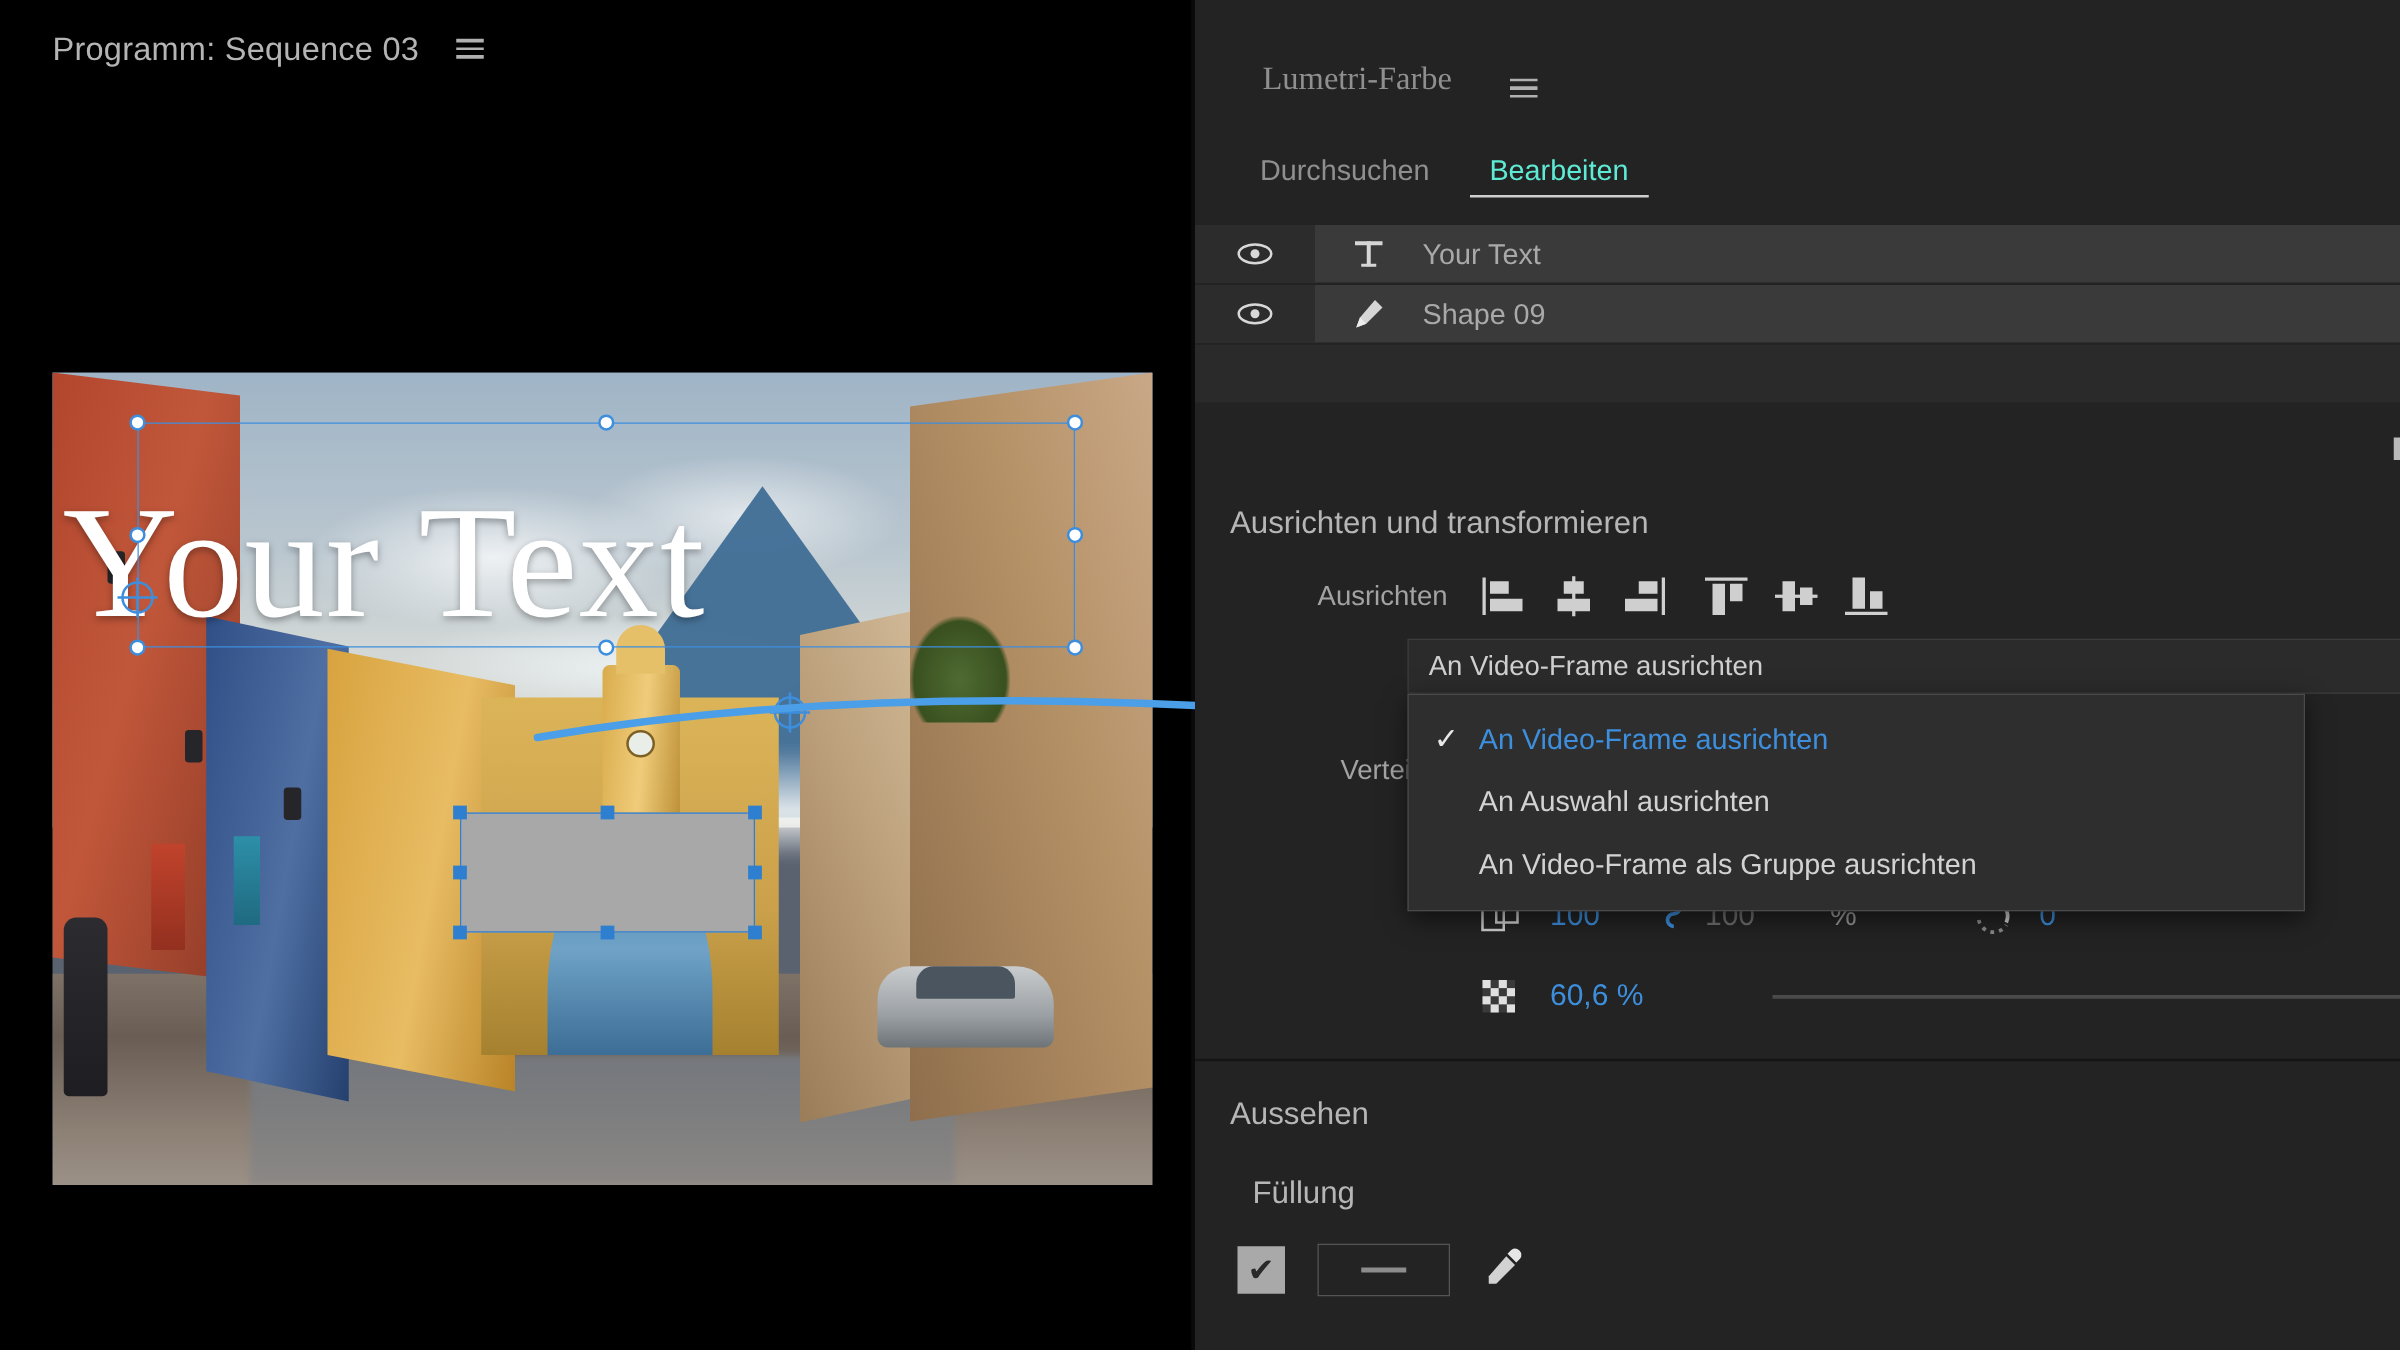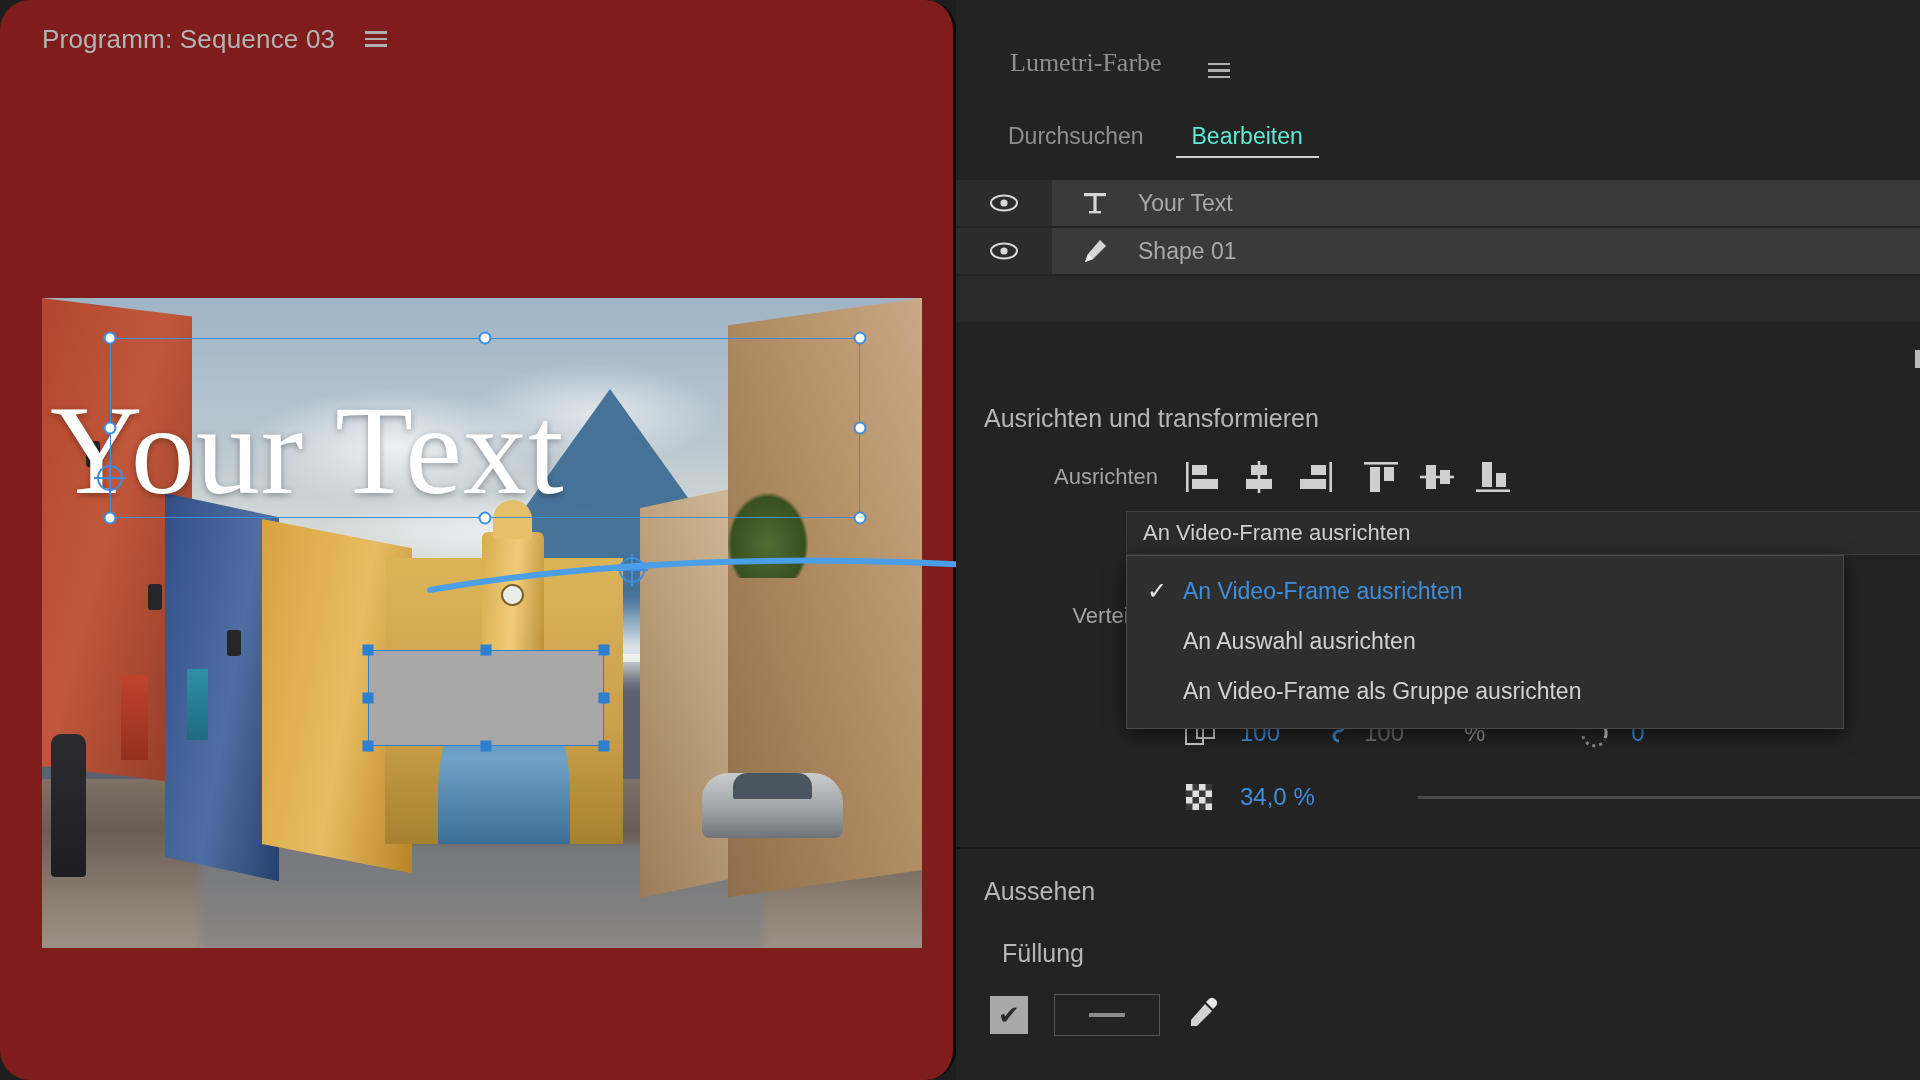--- a/index.html
+++ b/index.html
@@ -8,24 +8,23 @@
     background: #1e1e1e;
     font-family: "Liberation Sans", sans-serif;
     overflow: hidden;
   }
   #app { position: relative; width: 1920px; height: 1080px; display: flex; }
 
   
   .program-panel {
     position: relative;
     width: 956px; height: 1080px;
-    background: #7f1d1d;
+    background: #000000;
     border-right: 3px solid #0a0a0a;
     flex: 0 0 956px;
-    border-radius: 30px;
   }
   .program-header {
     height: 78px;
     display: flex; align-items: center;
     padding-left: 42px; gap: 30px;
   }
   .program-title {
     color: #b4b4b4; font-size: 26px; letter-spacing: .2px;
   }
   .hamburger { display: inline-flex; flex-direction: column; gap: 4px; cursor: pointer; }
@@ -448,21 +447,21 @@
             <ellipse cx="15" cy="9" rx="13" ry="7.5" fill="none" stroke="#d8d8d8" stroke-width="2"></ellipse>
             <circle cx="15" cy="9" r="3.6" fill="#d8d8d8"></circle>
           </svg>
         </div>
         <div class="layer-type-icon">
           <svg width="28" height="28" viewBox="0 0 28 28">
             <path d="M19 3 L25 9 L12 22 L4 25 L7 17 Z" fill="#d6d6d6"></path>
             <path d="M7 17 L12 22 L4 25 Z" fill="#ededed"></path>
           </svg>
         </div>
-        <div class="layer-name">Shape 01</div>
+        <div class="layer-name">Shape 09</div>
       </div>
       <div class="layer-empty"></div>
     </div>
 
     <div class="layer-tools">
       <span>
         <svg width="30" height="24" viewBox="0 0 30 24">
           <path d="M1 4 h10 l2.5 3 H29 v15 H1 Z" fill="#b9b9b9"></path>
         </svg>
       </span>
@@ -600,21 +599,21 @@
               <rect x="15" y="2" width="6.5" height="6.5"></rect>
             <rect x="8.5" y="8.5" width="6.5" height="6.5"></rect>
               <rect x="21.5" y="8.5" width="6.5" height="6.5"></rect>
             <rect x="2" y="15" width="6.5" height="6.5"></rect>
               <rect x="15" y="15" width="6.5" height="6.5"></rect>
             <rect x="8.5" y="21.5" width="6.5" height="6.5"></rect>
               <rect x="21.5" y="21.5" width="6.5" height="6.5"></rect>
           </g>
         </svg>
       </span>
-      <span class="val-blue" style="min-width:150px">34,0 %</span>
+      <span class="val-blue" style="min-width:150px">60,6 %</span>
       <div class="slider-track">
         <div class="slider-knob"></div>
       </div>
       <span style="width:22px"></span>
     </div>
 
     <div class="divider"></div>
 
     <div class="aussehen-head">
       <span class="section-title" style="padding:0">Aussehen</span>

